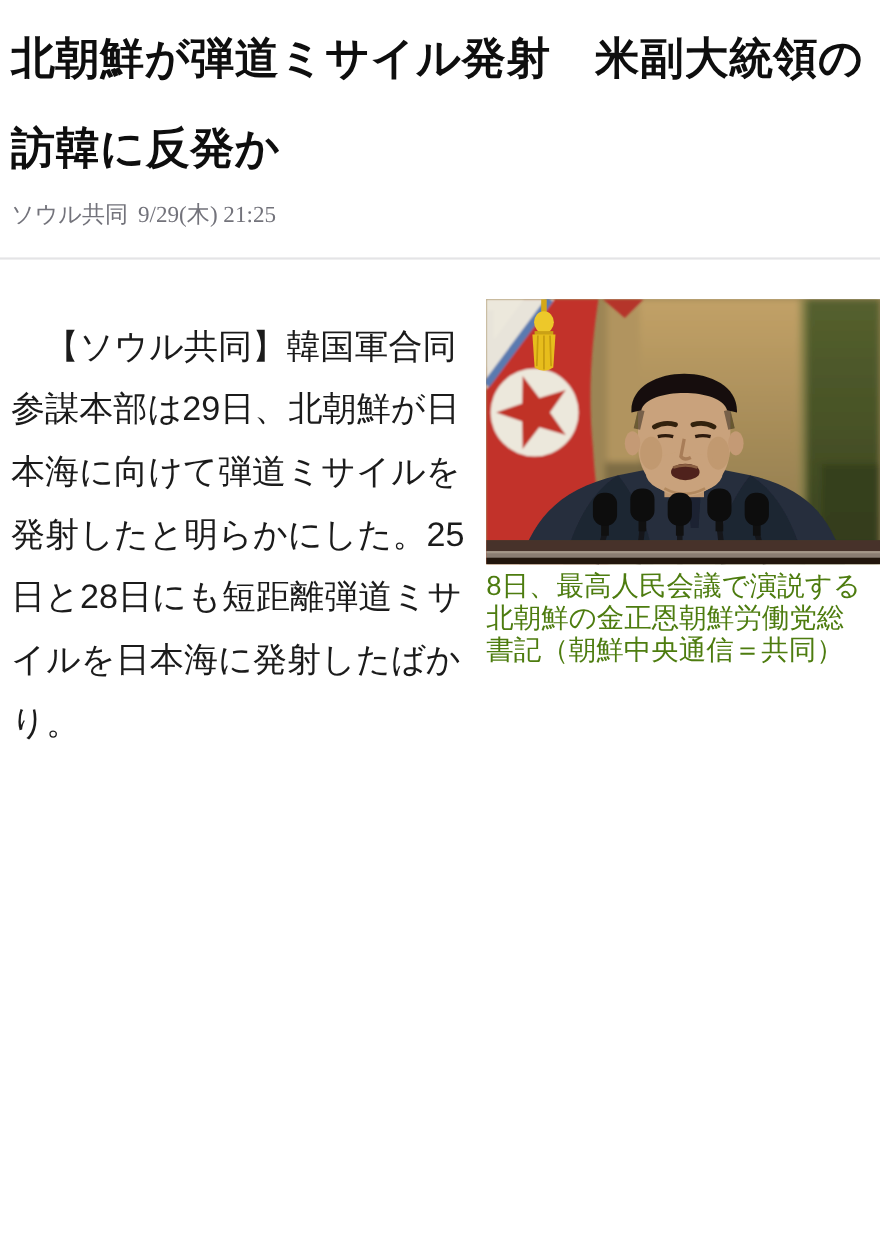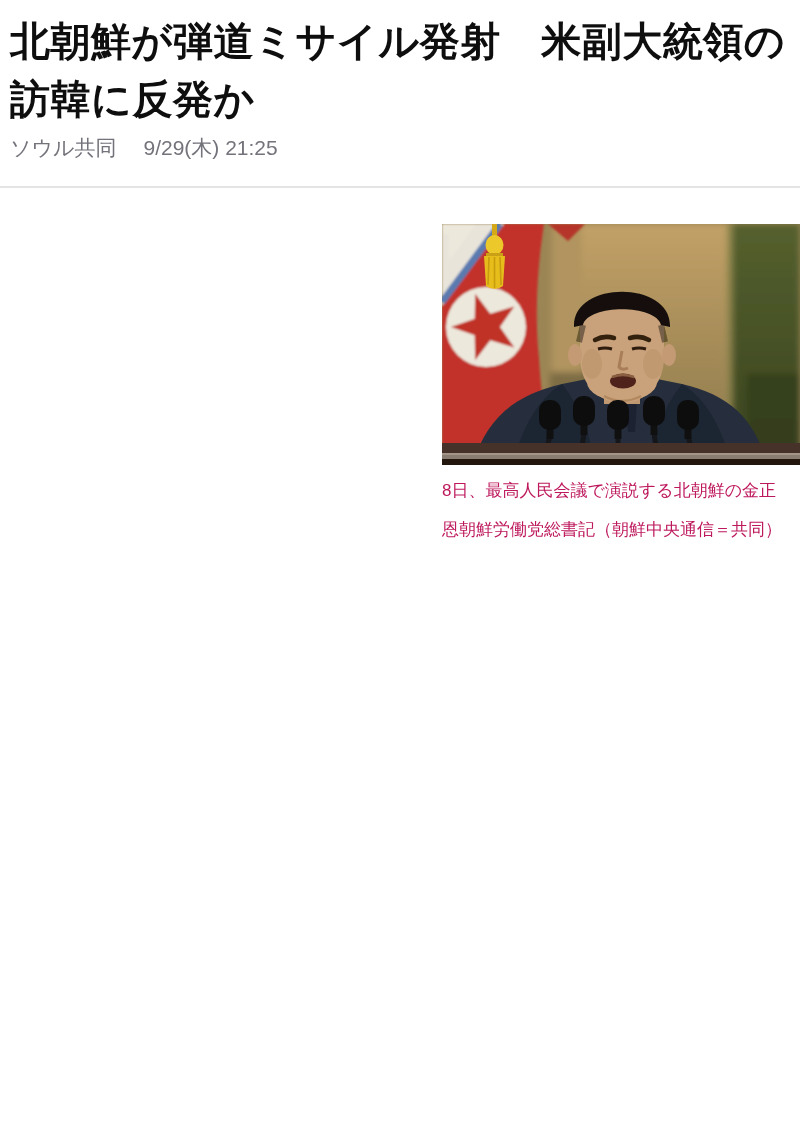--- a/index.html
+++ b/index.html
@@ -5,37 +5,37 @@
   html,body { margin:0; padding:0; background:#ffffff; }
   body {
     font-family:"Liberation Sans","DejaVu Sans",sans-serif;
     color:#1e1e1e;
     -webkit-font-smoothing:antialiased;
   }
   .page { position:relative; width:800px; height:1135px; overflow:hidden; background:#fff; }
 
   header { padding:12px 10px 0 10px; }
   h1.headline {
-    margin:0; font-size:40px; line-height:58px; font-weight:bold;
+    margin:0; font-size:40px; line-height:82px; font-weight:bold;
     color:#0e0e0e; letter-spacing:0.5px;
   }
   .byline { margin-top:5px; font-size:21px; line-height:29px; color:#73737b; }
-  .byline .time { margin-left:27px; }
+  .byline .time { margin-left:9px;font-family:Liberation Serif, serif; }
 
   .divider { border:none; border-top:2px solid #e4e4e6; margin:24px 0 0 0; }
 
   article.body { padding:36px 10px 0 10px; font-size:31px; line-height:57px; color:#1b1b1b; }
   article.body p { margin:0 0 30px 0; text-align:left; }
   article.body p:first-of-type { margin-top:14px; }
 
   figure.photo-figure { float:right; width:358px; margin:0 -10px 10px 14px; }
   figure.photo-figure svg.photo { display:block; width:358px; height:241px; background:#9c8555; }
   figcaption.photo-caption {
     margin-top:6px; padding-right:10px;
-    font-size:17px; line-height:39px; color:#be185d;
+    font-size:25px; line-height:29px; color:#4d7c0f;
   }
 </style>
 </head>
 <body>
 
 <div class="page">
 
   <header>
     <h1 class="headline">北朝鮮が弾道ミサイル発射　米副大統領の訪韓に反発か</h1>
     <div class="byline">
@@ -154,16 +154,17 @@
         <g filter="url(#b06)">
           <rect x="0" y="219" width="358" height="12" fill="#46332a"></rect>
           <rect x="0" y="229" width="358" height="7" fill="#8a7d72"></rect>
           <rect x="0" y="229" width="358" height="2" fill="#a39688"></rect>
           <rect x="0" y="235" width="358" height="6" fill="#241711"></rect>
         </g>
       </svg>
       <figcaption class="photo-caption">8日、最高人民会議で演説する北朝鮮の金正恩朝鮮労働党総書記（朝鮮中央通信＝共同）</figcaption>
     </figure>
 
+    <p>　【ソウル共同】韓国軍合同参謀本部は29日、北朝鮮が日本海に向けて弾道ミサイルを発射したと明らかにした。25日と28日にも短距離弾道ミサイルを日本海に発射したばかり。</p>
 
   </article>
 
 </div>
 
 </body></html>

